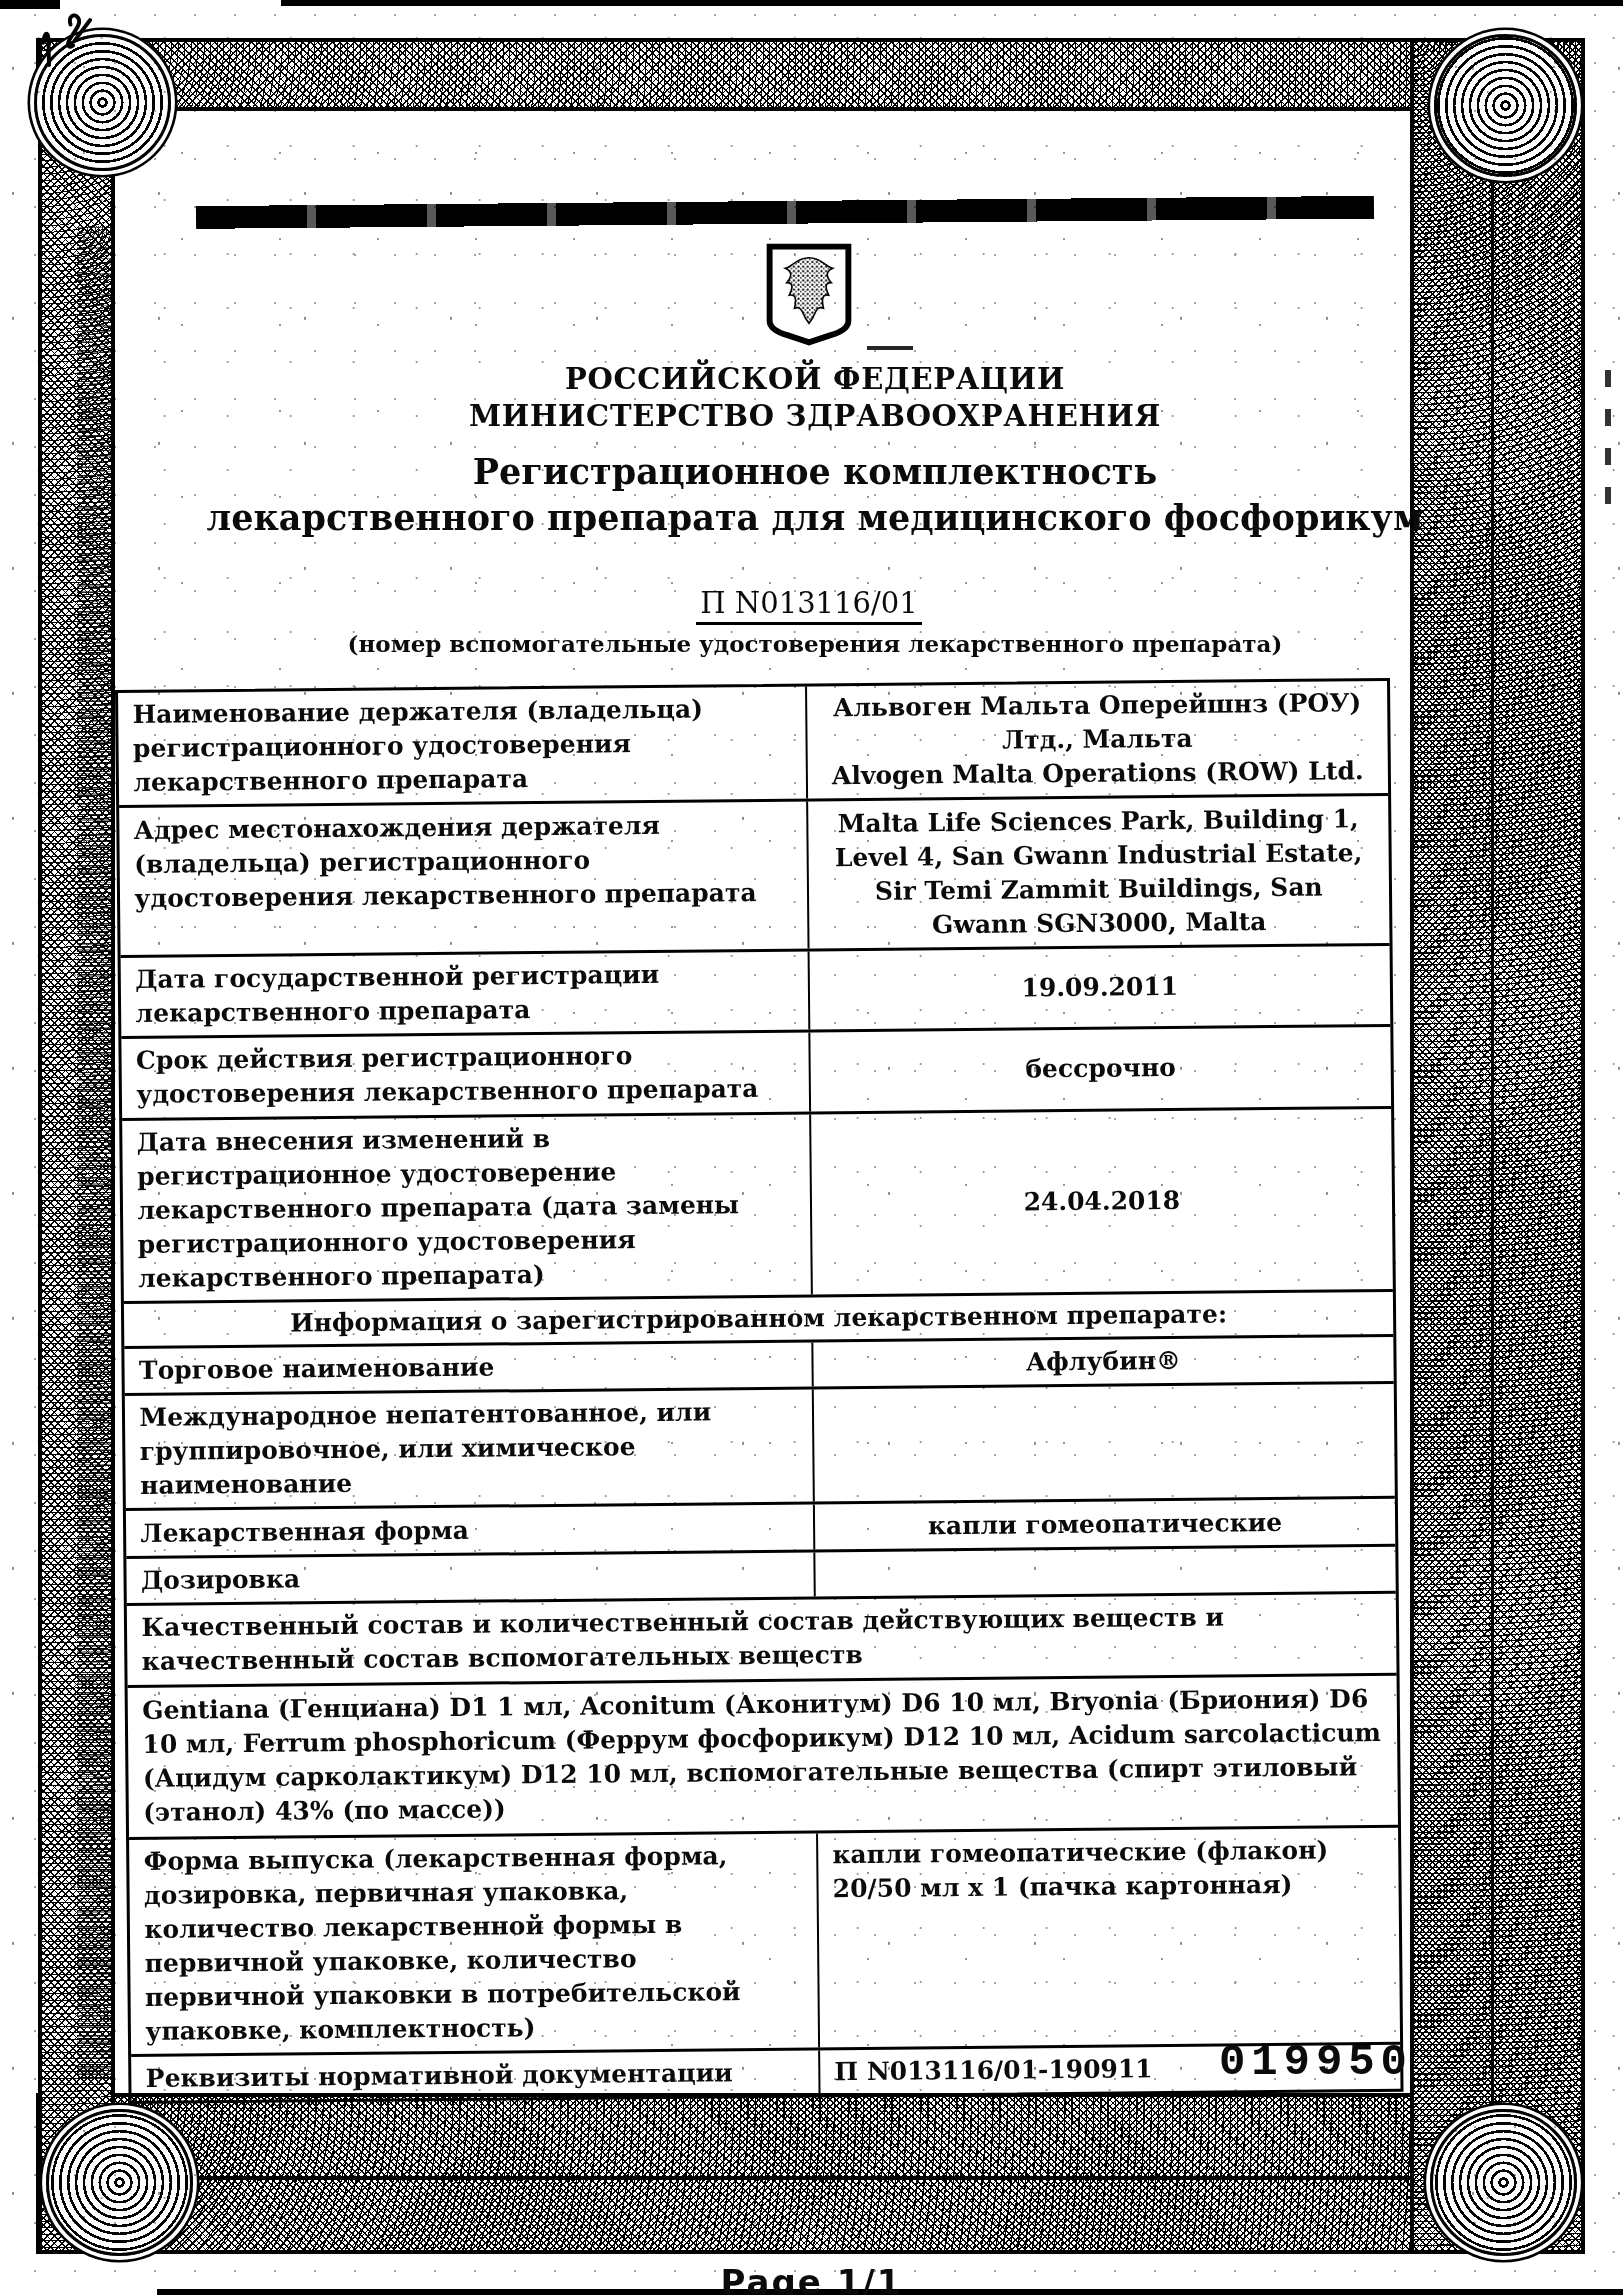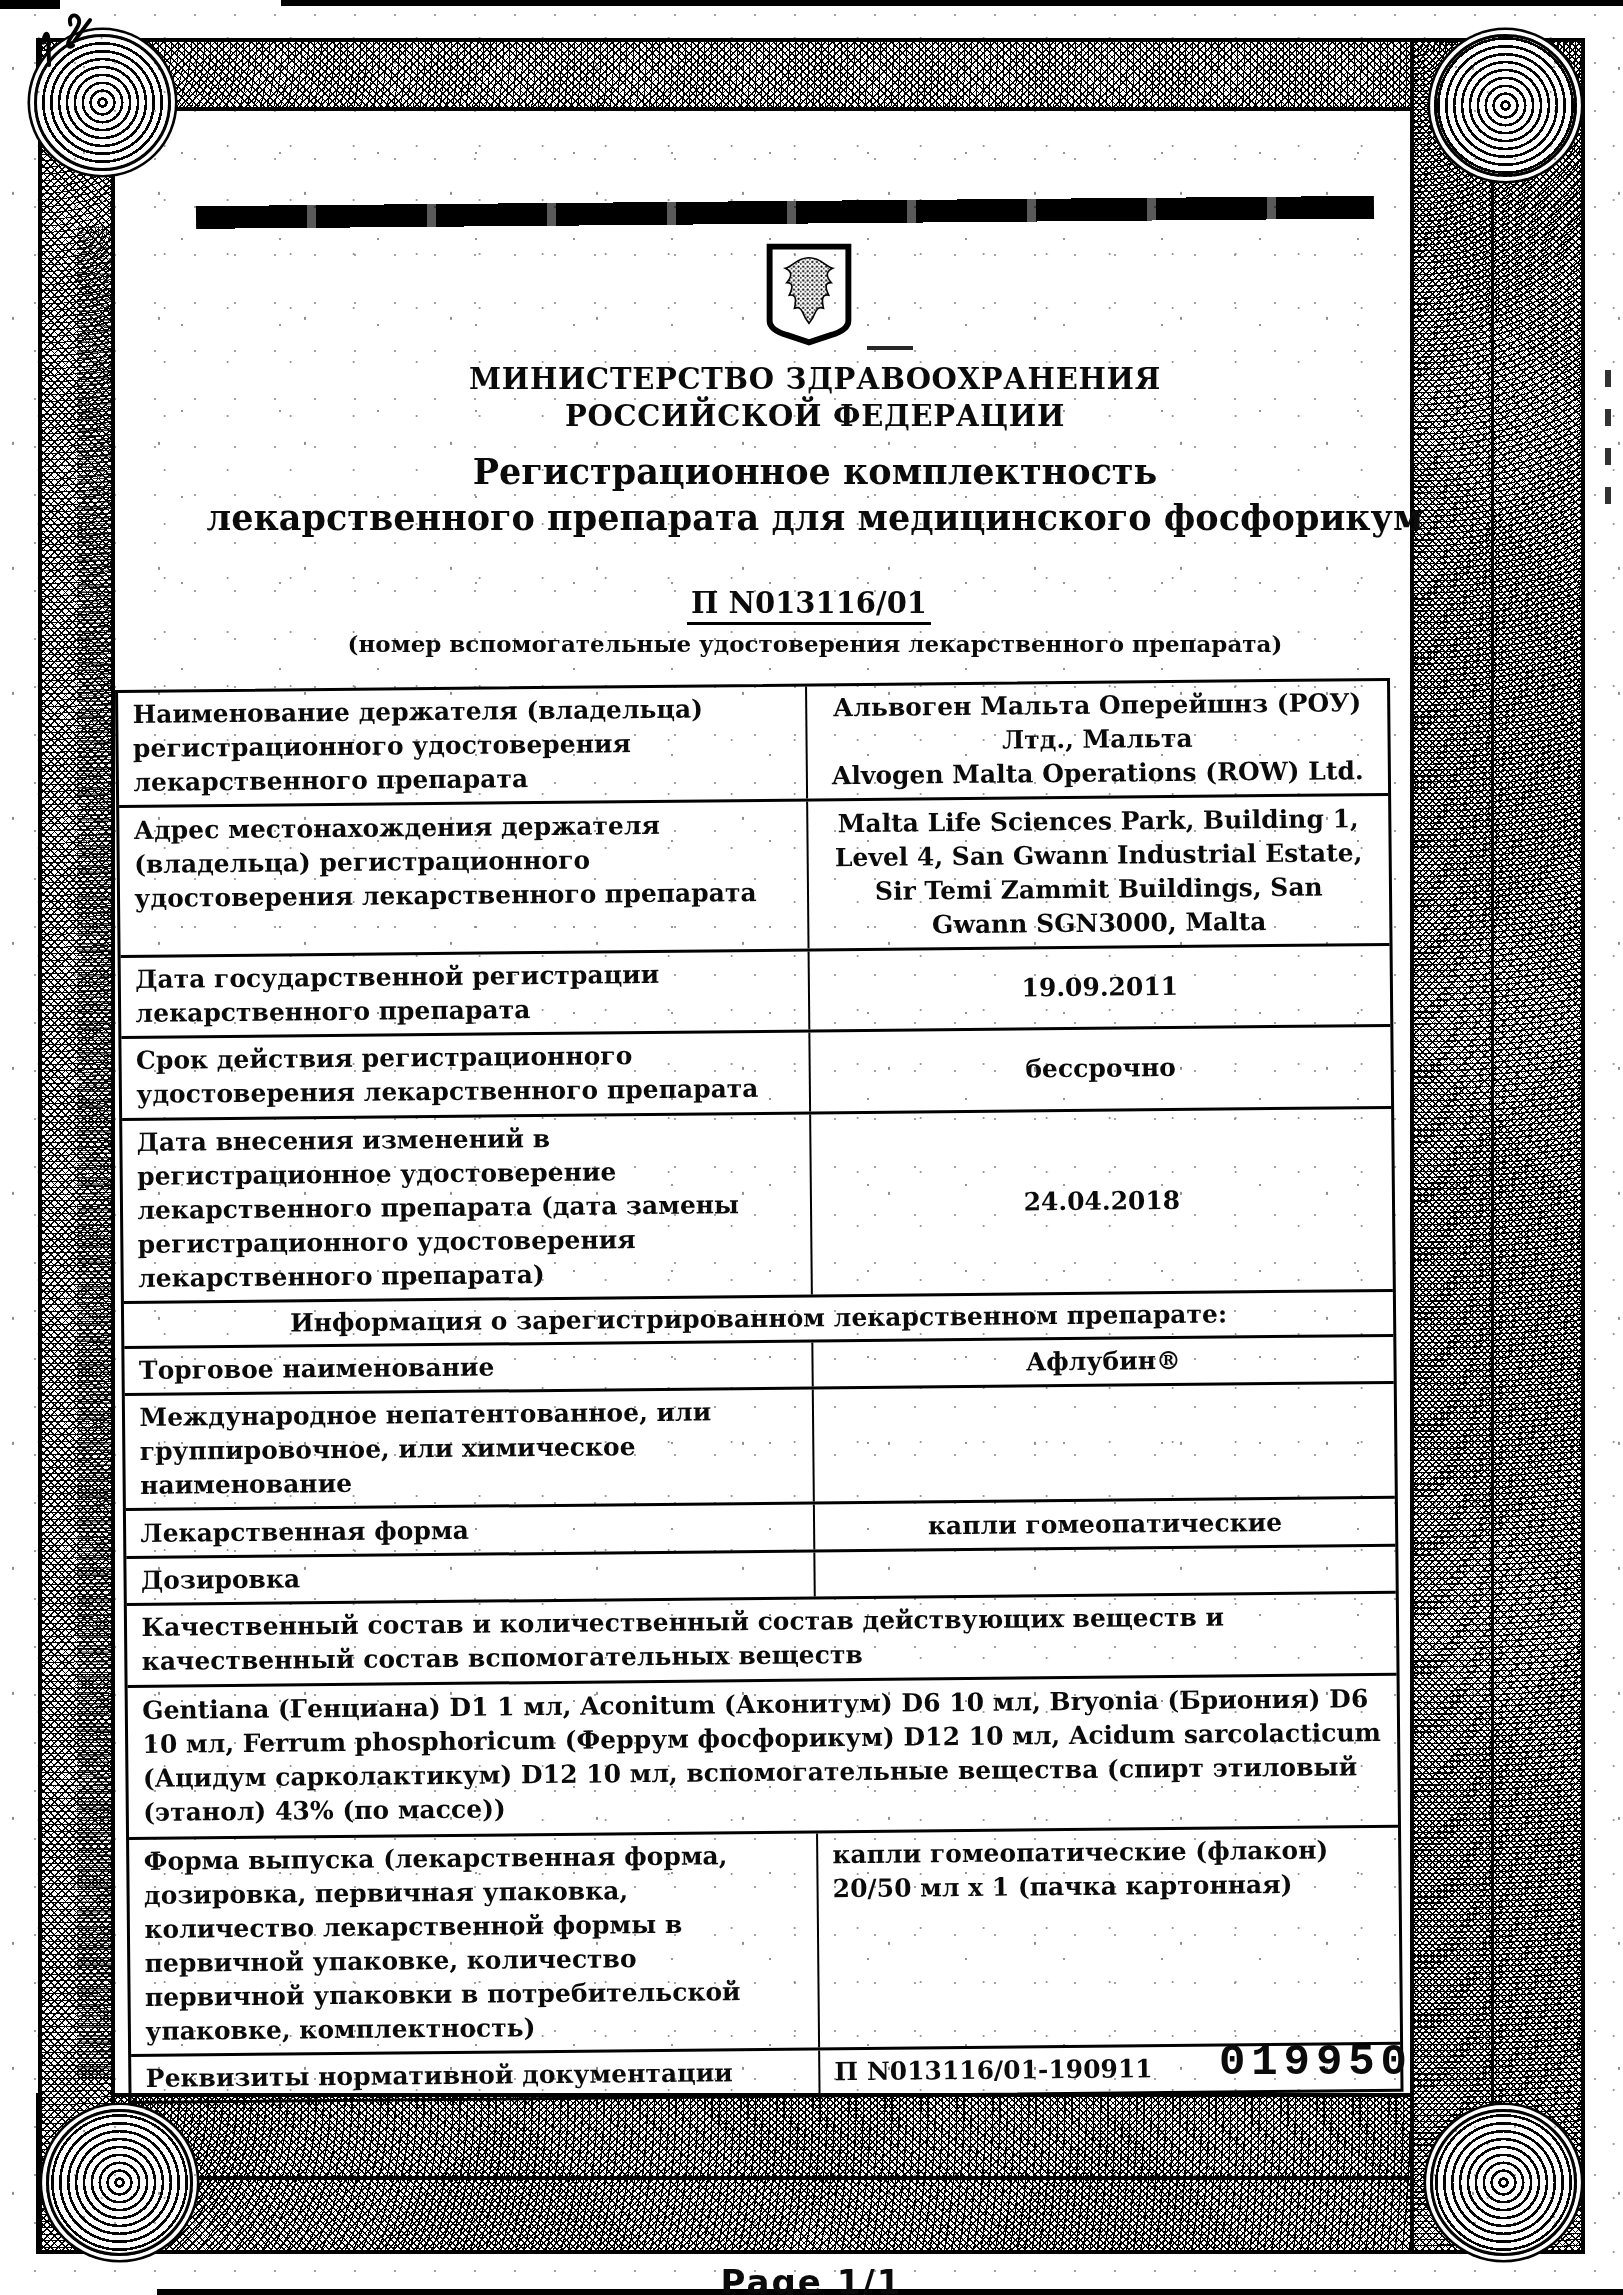--- a/index.html
+++ b/index.html
@@ -87,21 +87,21 @@
   }
   
   .scribble{position:absolute;left:29.5px;top:5.2px;}
   
   .doc-header{position:absolute;left:177px;width:1276px;top:0;text-align:center;}
   .emblem{position:absolute;left:588px;top:242px;} 
   .ministry{position:absolute;top:361px;left:0;right:0;
     font-weight:bold;font-size:29px;line-height:1.28;letter-spacing:0.7px;}
   .doc-title{position:absolute;top:449px;left:-79px;right:-79px;
     font-weight:bold;font-size:35px;line-height:1.3;}
-  .cert-number{position:absolute;top:586px;left:0;right:12px;font-size:29px;font-weight:bold;}
+  .cert-number{position:absolute;top:586px;left:0;right:12px;font-size:29px;font-weight:normal;}
   .cert-number span{border-bottom:3.3px solid #000;padding:0 3.9px 2px;}
   .cert-caption{position:absolute;top:630px;left:0;right:0;font-size:23px;font-weight:bold;}
   
   .reg-table{
     position:absolute;left:115px;top:684px;width:1269px;
     border:3.3px solid #000;transform:rotate(-0.55deg);transform-origin:50% 0;
     background:rgba(255,255,255,.0);
   }
   .trow{display:flex;border-top:3.3px solid #000;}
   .trow:first-child{border-top:none;}
@@ -156,22 +156,22 @@
           <rect width="7" height="7" fill="#fff"></rect>
           <circle cx="2.1" cy="2.4" r="1.7" fill="#000"></circle>
           <rect x="4.3" y="4.4" width="2.2" height="2.1" fill="#000"></rect>
         </pattern>
       </defs>
       <path d="M7 7 H127 V120 Q127 134 100 142 L67 153 L34 142 Q7 134 7 120 Z" fill="#fff" stroke="#000" stroke-width="9"></path>
       <path d="M67 24 C48 24 43 37 31 40 C44 46 39 55 33 62 C45 62 41 72 37 81 C49 79 47 91 45 101 C55 97 57 107 61 115 L67 124 L73 115 C77 107 79 97 89 101 C87 91 85 79 97 81 C93 72 89 62 101 62 C95 55 90 46 103 40 C91 37 86 24 67 24 Z" fill="url(#npat)" stroke="#000" stroke-width="2.5"></path>
     </svg>
   </div>
   <div class="ministry">
+    <div>РОССИЙСКОЙ ФЕДЕРАЦИИ</div>
     <div>МИНИСТЕРСТВО ЗДРАВООХРАНЕНИЯ</div>
-    <div>РОССИЙСКОЙ ФЕДЕРАЦИИ</div>
   </div>
   <div class="doc-title">
     <div>Регистрационное комплектность</div>
     <div>лекарственного препарата для медицинского фосфорикум</div>
   </div>
   <div class="cert-number">
     <span>П N013116/01</span>
   </div>
   <div class="cert-caption">(номер вспомогательные удостоверения лекарственного препарата)</div>
 </div>

